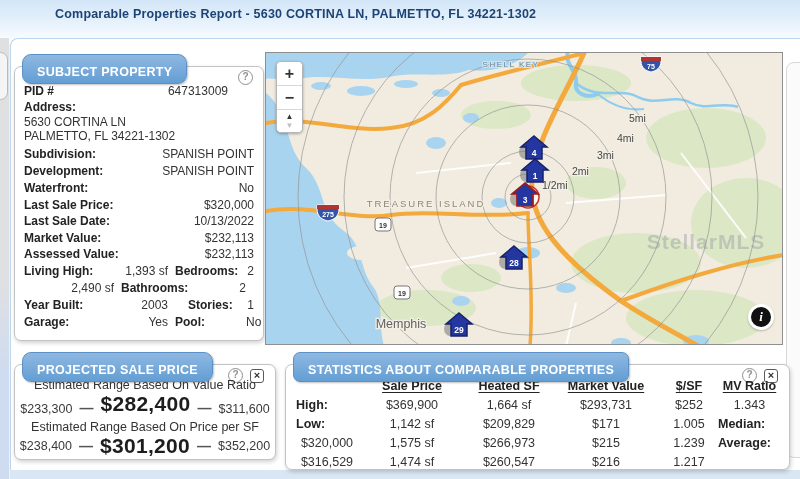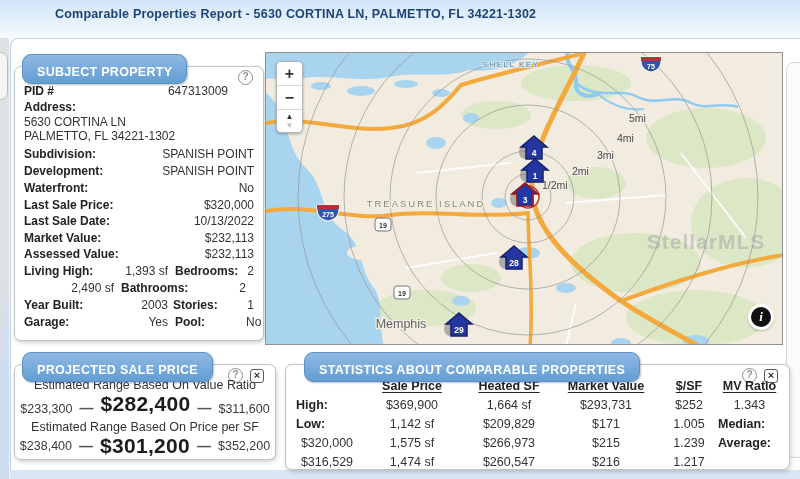--- a/index.html
+++ b/index.html
@@ -191,21 +191,21 @@
       <span class="v">2</span>
     </div>
     <div class="split" style="top:213px;">
       <span class="v">2,490 sf</span>
       <span class="lbl" style="padding-left:7px;">Bathrooms:</span>
       <span class="v">2</span>
     </div>
     <div class="split" style="top:230px;">
       <span class="lbl">Year Built:</span>
       <span class="v">2003</span>
-      <span class="lbl" style="padding-left:5px;">Stories:</span>
+      <span class="lbl" style="padding-left:20px;">Stories:</span>
       <span class="v">1</span>
     </div>
     <div class="split" style="top:247px;">
       <span class="lbl">Garage:</span>
       <span class="v">Yes</span>
       <span class="lbl" style="padding-left:7px;">Pool:</span>
       <span class="v">No</span>
     </div>
   </div>
 
@@ -371,21 +371,21 @@
     <div class="center-line sub-title" style="top:55px;">Estimated Range Based On Price per SF</div>
     <div class="range" style="top:69px;">
       <span class="small">$238,400</span>
       <span class="dash">—</span>
       <span class="big">$301,200</span>
       <span class="dash">—</span>
       <span class="small">$352,200</span>
     </div>
   </div>
 
-  <div class="pill" style="left:304px; top:352px;">STATISTICS ABOUT COMPARABLE PROPERTIES</div>
+  <div class="pill" style="left:293px; top:352px;border-radius:7px;">STATISTICS ABOUT COMPARABLE PROPERTIES</div>
   <div class="panel" style="left:285px; top:364px; width:505px; height:106px;">
     <div class="help-icon" style="right:32px; top:3px;">?</div>
     <div class="close-icon" style="right:11px; top:4px;">×</div>
 
     <div class="stats-grid">
       <div class="cell"></div>
       <div class="cell hdr">Sale Price</div>
       <div class="cell hdr">Heated SF</div>
       <div class="cell hdr">Market Value</div>
       <div class="cell hdr">$/SF</div>

